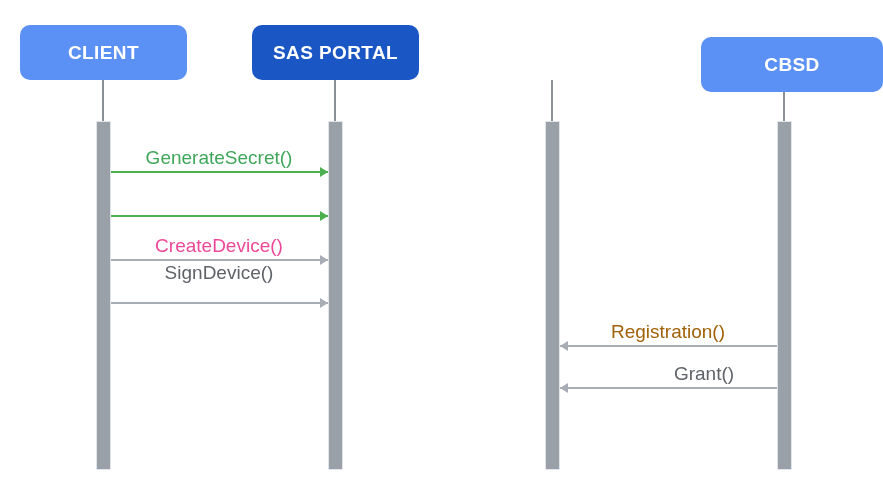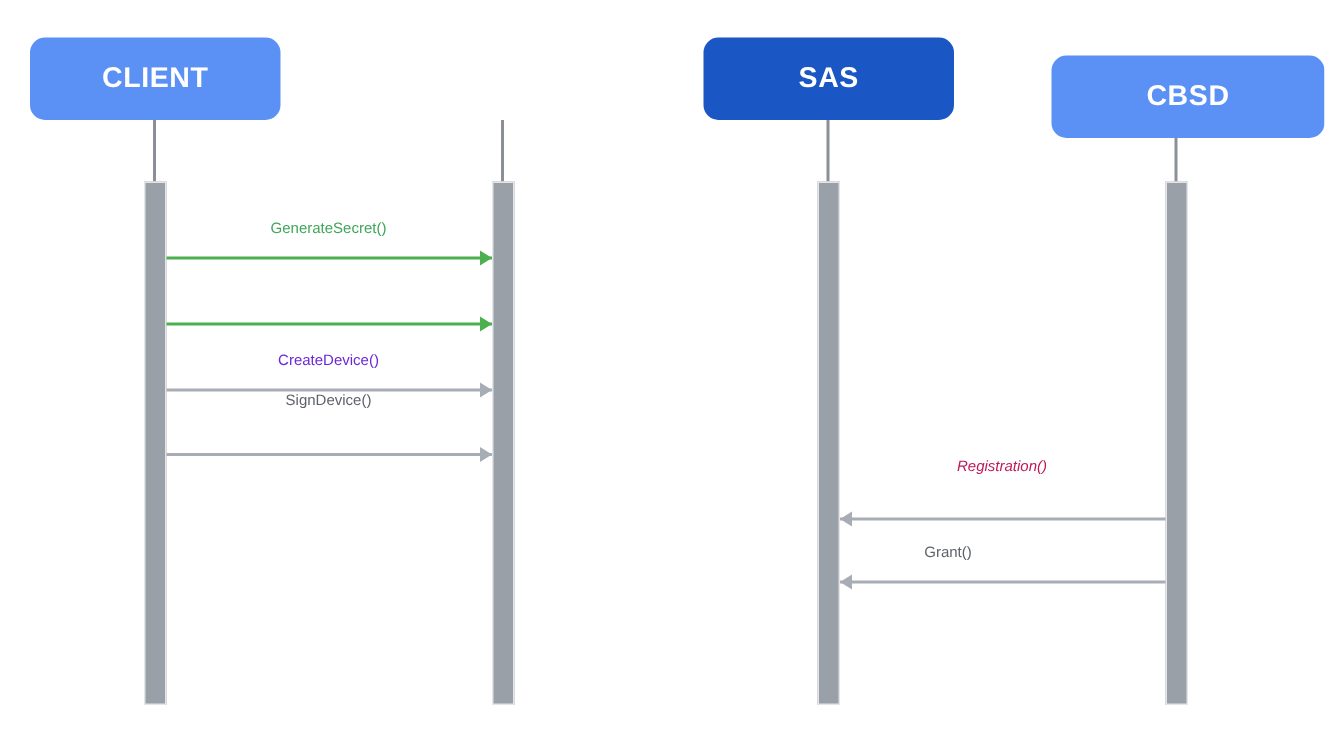--- a/index.html
+++ b/index.html
@@ -56,57 +56,57 @@
   .msg-head.right {
     border-left-width: 8px;
     border-left-style: solid;
   }
   .msg-head.left {
     border-right-width: 8px;
     border-right-style: solid;
   }
   .msg-label {
     position: absolute;
-    font-size: 10px;
+    font-size: 19px;
     text-align: center;
     white-space: nowrap;
     transform: translateX(-50%);
   }
 </style>
 </head>
 <body>
 
 <div id="canvas" style="width: 883px; height: 497px; background: rgb(255, 255, 255);">
     <div class="lifeline" style="left: 102.25px; top: 80px; height: 41px; background: rgb(138, 143, 152);"></div>
     <div class="lifeline" style="left: 334.25px; top: 80px; height: 41px; background: rgb(138, 143, 152);"></div>
     <div class="lifeline" style="left: 551.25px; top: 80px; height: 41px; background: rgb(138, 143, 152);"></div>
     <div class="lifeline" style="left: 783.25px; top: 80px; height: 41px; background: rgb(138, 143, 152);"></div>
     <div class="activation" style="left: 95.5px; top: 121px; height: 349px; background: rgb(154, 160, 168);"></div>
     <div class="activation" style="left: 327.5px; top: 121px; height: 349px; background: rgb(154, 160, 168);"></div>
     <div class="activation" style="left: 544.5px; top: 121px; height: 349px; background: rgb(154, 160, 168);"></div>
     <div class="activation" style="left: 776.5px; top: 121px; height: 349px; background: rgb(154, 160, 168);"></div>
     <div class="actor-box" style="left: 20px; top: 25px; width: 167px; height: 55px; background: rgb(91, 145, 245);">
       <span>CLIENT</span>
     </div>
-    <div class="actor-box" style="left: 469px; top: 25px; width: 167px; height: 55px; background: rgb(26, 86, 196);">
-      <span>SAS</span>
+    <div class="actor-box" style="left: 252px; top: 25px; width: 167px; height: 55px; background: rgb(26, 86, 196);">
+      <span>SAS PORTAL</span>
     </div>
     <div class="actor-box" style="left: 701px; top: 37px; width: 182px; height: 55px; background: rgb(91, 145, 245);">
       <span>CBSD</span>
     </div>
     <div class="msg-line" style="left: 110.5px; top: 171.25px; width: 217px; background: rgb(76, 175, 80);"></div>
     <div class="msg-head right" style="top: 167px; left: 319.5px; border-left-color: rgb(76, 175, 80);"></div>
     <div class="msg-label" style="left: 219px; top: 147px; color: rgb(63, 166, 90);">GenerateSecret()</div>
     <div class="msg-line" style="left: 110.5px; top: 215.25px; width: 217px; background: rgb(76, 175, 80);"></div>
     <div class="msg-head right" style="top: 211px; left: 319.5px; border-left-color: rgb(76, 175, 80);"></div>
     <div class="msg-line" style="left: 110.5px; top: 259.25px; width: 217px; background: rgb(168, 173, 181);"></div>
     <div class="msg-head right" style="top: 255px; left: 319.5px; border-left-color: rgb(168, 173, 181);"></div>
-    <div class="msg-label" style="left: 219px; top: 235px; color: #6d28d9;">CreateDevice()</div>
+    <div class="msg-label" style="left: 219px; top: 235px; color: #ec4899;">CreateDevice()</div>
     <div class="msg-line" style="left: 110.5px; top: 302.25px; width: 217px; background: rgb(168, 173, 181);"></div>
     <div class="msg-head right" style="top: 298px; left: 319.5px; border-left-color: rgb(168, 173, 181);"></div>
     <div class="msg-label" style="left: 219px; top: 262px; color: rgb(95, 99, 104);">SignDevice()</div>
     <div class="msg-line" style="left: 559.5px; top: 345.25px; width: 217px; background: rgb(168, 173, 181);"></div>
     <div class="msg-head left" style="top: 341px; left: 559.5px; border-right-color: rgb(168, 173, 181);"></div>
-    <div class="msg-label" style="left: 668px; top: 306px; color: #be185d; font-style: italic;">Registration()</div>
+    <div class="msg-label" style="left: 668px; top: 321px; color: #a16207;">Registration()</div>
     <div class="msg-line" style="left: 559.5px; top: 387.25px; width: 217px; background: rgb(168, 173, 181);"></div>
     <div class="msg-head left" style="top: 383px; left: 559.5px; border-right-color: rgb(168, 173, 181);"></div>
-    <div class="msg-label" style="left: 632px; top: 363px; color: rgb(95, 99, 104);">Grant()</div>
+    <div class="msg-label" style="left: 704px; top: 363px; color: rgb(95, 99, 104);">Grant()</div>
   </div>
 
 </body></html>

